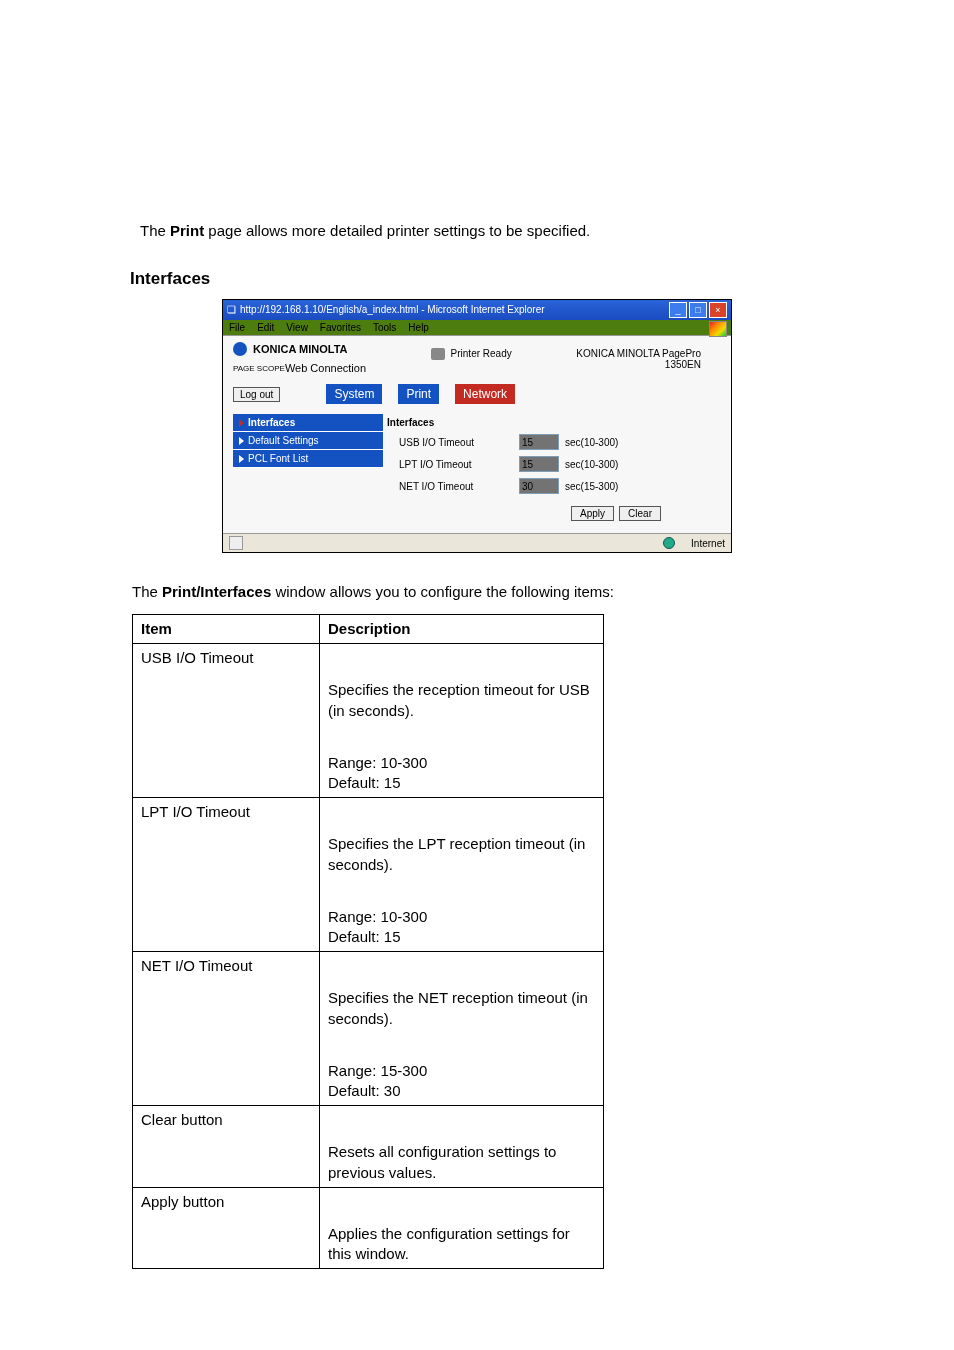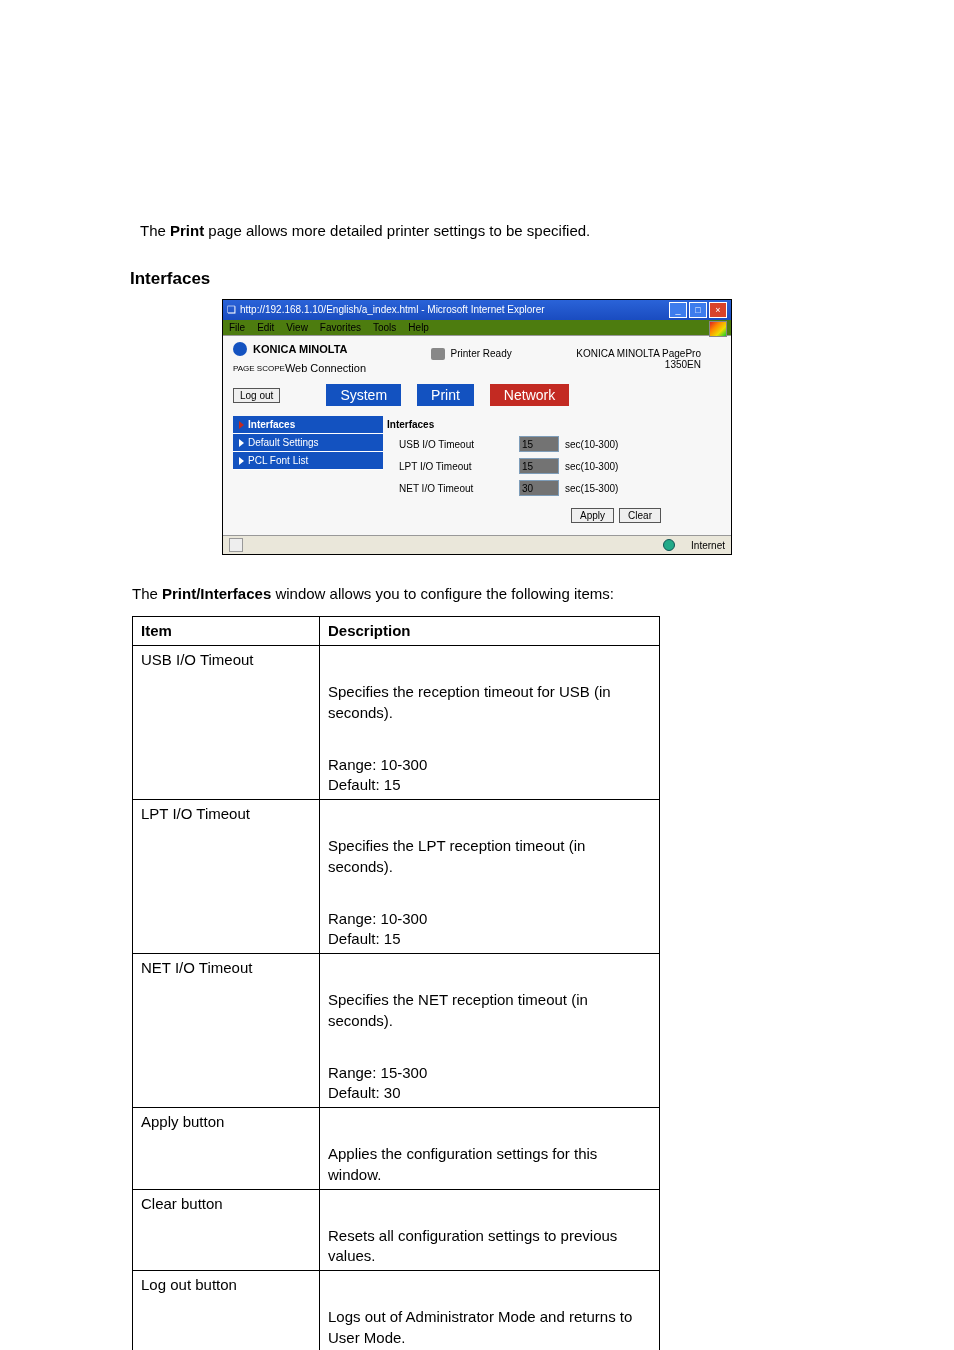--- a/index.html
+++ b/index.html
@@ -91,21 +91,21 @@
   .web-conn-row { display:flex; align-items:center; gap:0; font-size:11px; }
   .web-conn-row .ps { font-size:8px; }
   .ss-header-mid { display:flex; align-items:flex-start; gap:6px; padding-top:6px; font-size:10px;}
   .printer-icon { width:14px; height:12px; background:#888; border-radius:2px; display:inline-block;}
   .ss-header-right { text-align:right; font-size:10px; padding-top:6px; padding-right:20px;}
   .ss-body { background:#f7f7f7; padding:4px 10px 10px 10px; }
   .ss-topnav { display:flex; align-items:center; gap:16px; margin-bottom:10px; }
   .logout-btn {
     background:#efefef; border:1px solid #555; padding:1px 6px; font-size:10px; margin-right:30px;
   }
-  .nav-btn { padding:3px 14px; color:#fff; font-size:14px; cursor:pointer;text-align:right;}
+  .nav-btn { padding:3px 8px; color:#fff; font-size:12px; cursor:pointer;text-align:right;}
   .nav-system { background:#1352c0; }
   .nav-print { background:#1352c0; }
   .nav-network { background:#c32a22; }
   .ss-columns { display:flex; gap:0; }
   .ss-sidebar { width:150px; }
   .sb-item {
     background:#1352c0; color:#fff; font-size:10px; padding:3px 6px;
     border-bottom:1px solid #fff;
   }
   .sb-item .tri { display:inline-block; width:0; height:0; border-top:4px solid transparent; border-bottom:4px solid transparent; border-left:5px solid #c32a22; margin-right:4px; vertical-align:middle;}
@@ -124,21 +124,21 @@
   .ss-status .doc-icon { width:12px; height:12px; background:#eee; border:1px solid #999;}
 
   .after-fig {
     font-size: 15px;
     margin: 0 0 12px 22px;
     line-height: 1.4;
   }
   table.desc {
     border-collapse: collapse;
     margin-left: 22px;
-    width: 528px;
+    width: 472px;
     font-size: 15px;
   }
   table.desc th, table.desc td {
     border: 1px solid #000;
     padding: 4px 8px;
     text-align: left;
     vertical-align: top;
     line-height: 1.35;
   }
   table.desc th { font-weight: bold; }
@@ -292,35 +292,29 @@
         </tr>
         <tr>
           <td>NET I/O Timeout</td>
           <td>
             <div class="cell-block" style="white-space: pre-line;">Specifies the NET reception timeout (in seconds).</div>
             <div class="cell-block" style="white-space: pre-line;">Range: 15-300
 Default: 30</div>
           </td>
         </tr>
         <tr>
+          <td>Clear button</td>
+          <td>
+            <div class="cell-block" style="white-space: pre-line;">Resets all configuration settings to previous values.</div>
+          </td>
+        </tr>
+        <tr>
           <td>Apply button</td>
           <td>
             <div class="cell-block" style="white-space: pre-line;">Applies the configuration settings for this window.</div>
-          </td>
-        </tr>
-        <tr>
-          <td>Clear button</td>
-          <td>
-            <div class="cell-block" style="white-space: pre-line;">Resets all configuration settings to previous values.</div>
-          </td>
-        </tr>
-        <tr>
-          <td>Log out button</td>
-          <td>
-            <div class="cell-block" style="white-space: pre-line;">Logs out of Administrator Mode and returns to User Mode.</div>
           </td>
         </tr>
       </tbody>
   </table>
 
   <div class="footer">
     <div class="footer-inner">
       <div class="pn">75</div>
       <div style="flex:1"></div>
       <div class="right">

